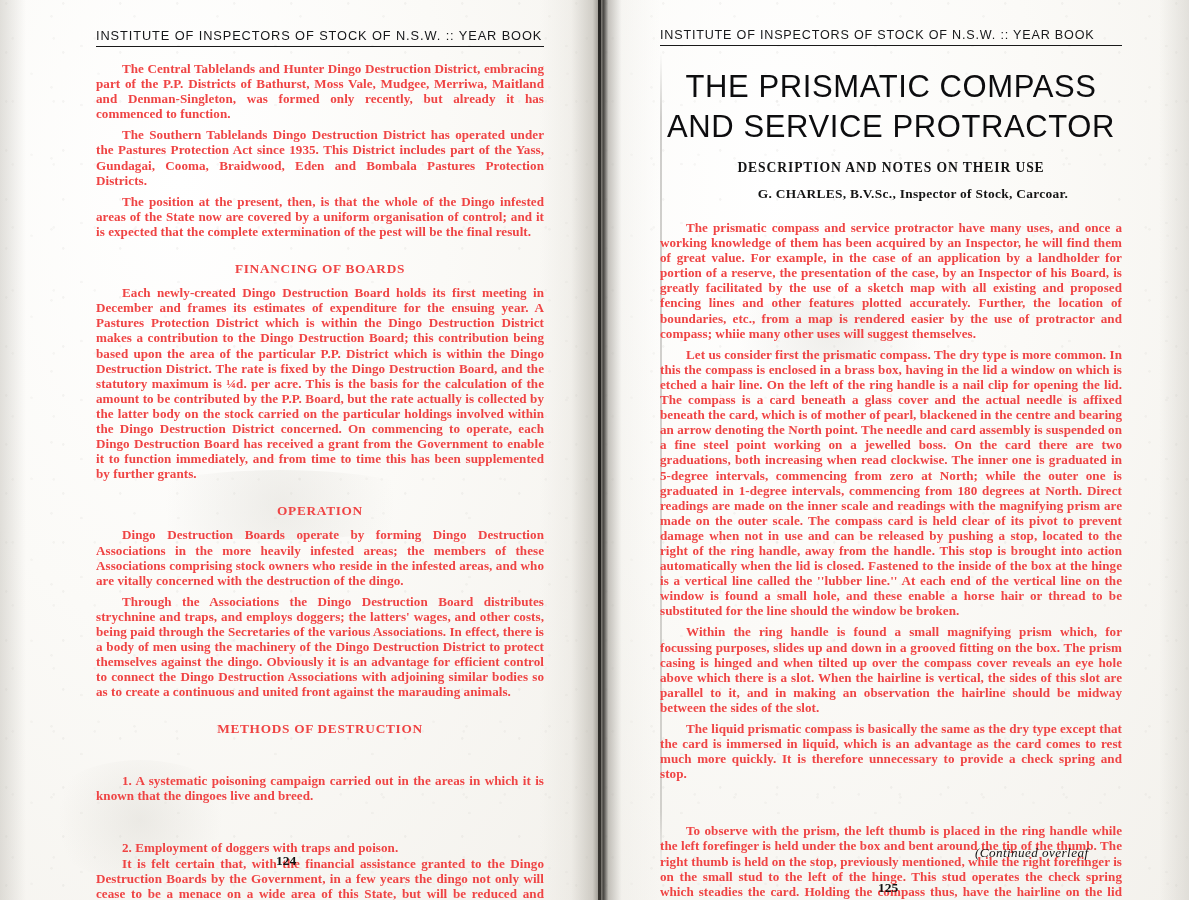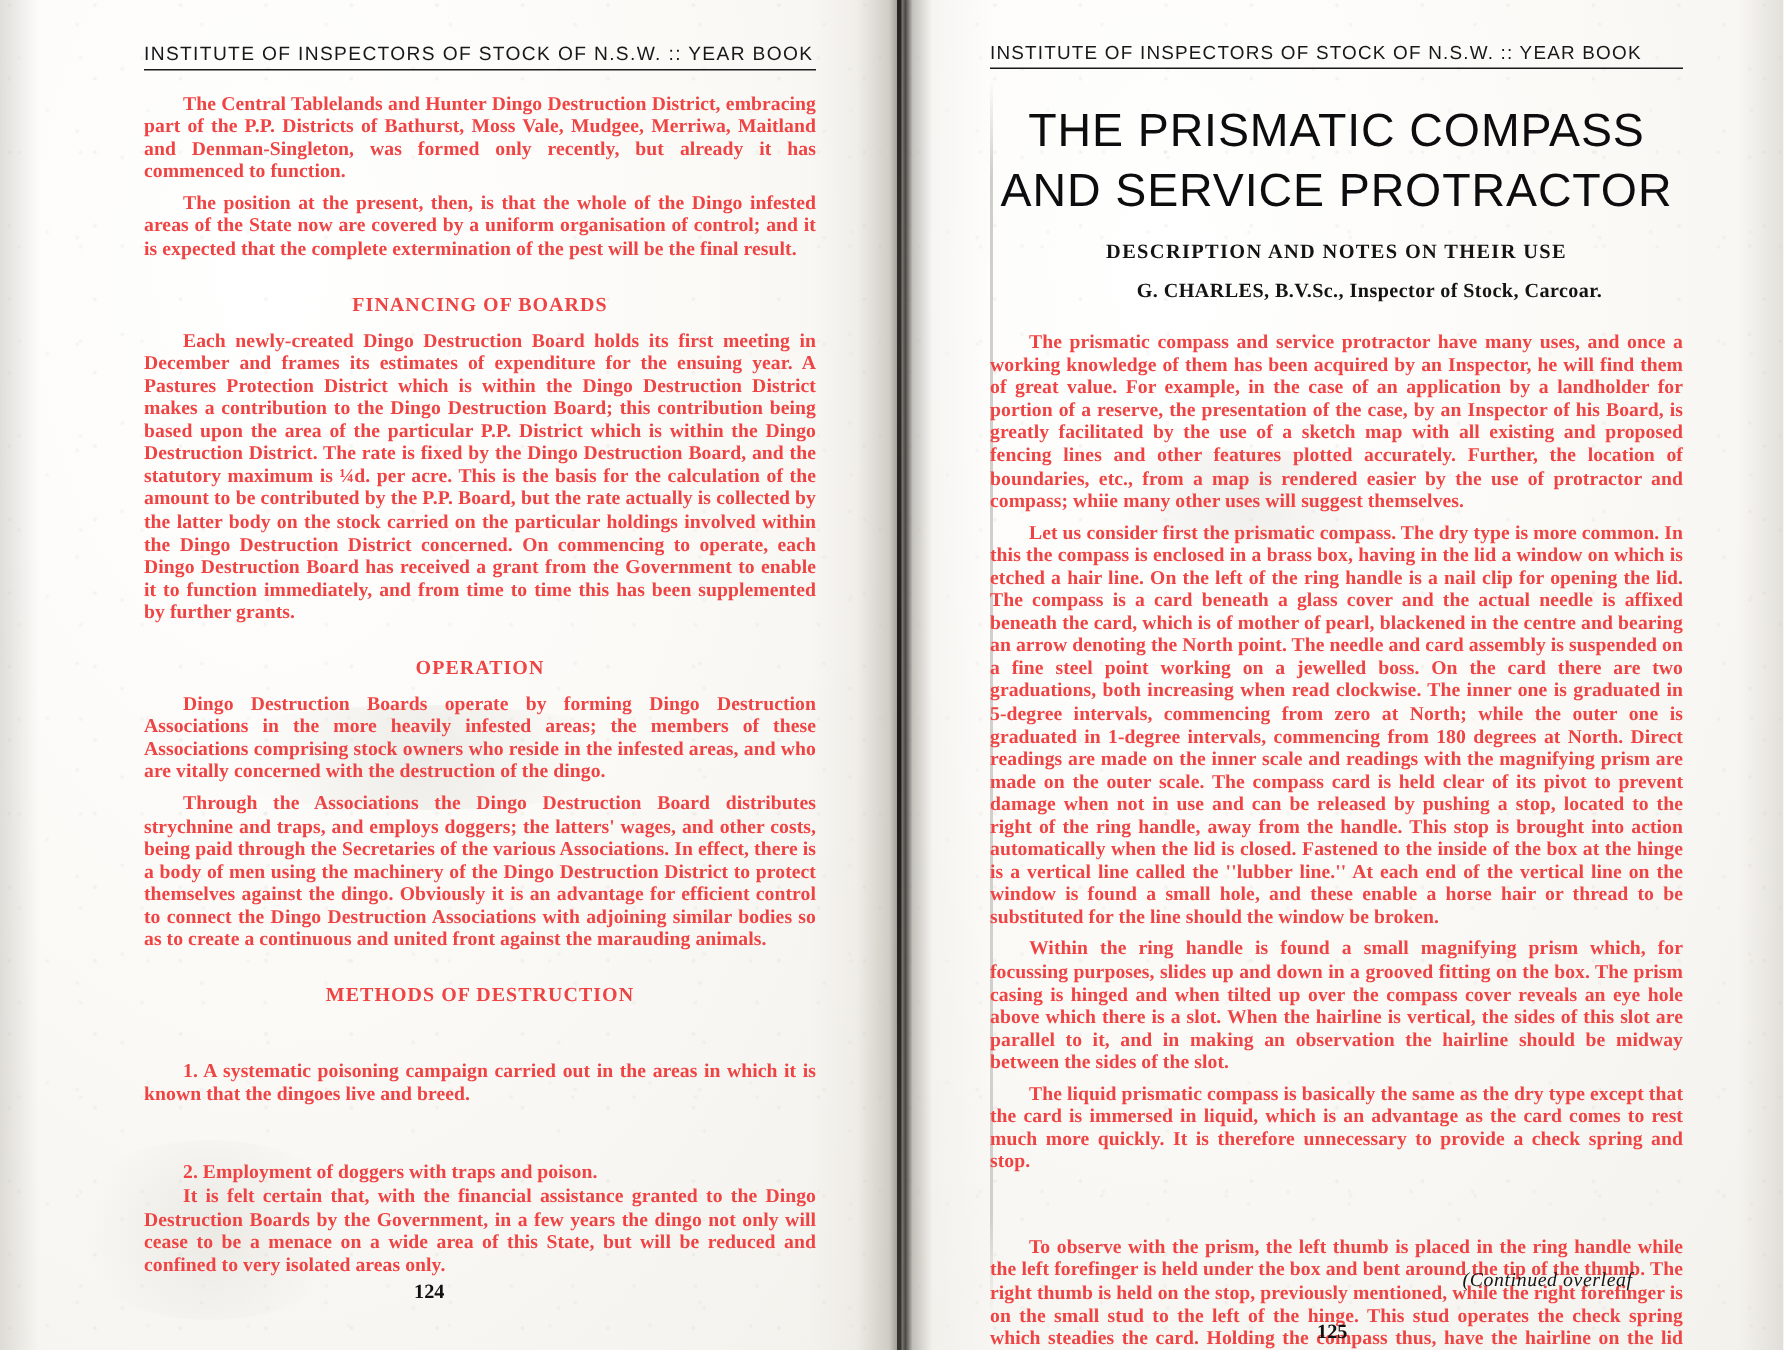--- a/index.html
+++ b/index.html
@@ -241,20 +241,21 @@
   <div class="spine-line"></div>
   <div class="page-edge-right"></div>
 
   <div class="page page-left">
 
     <div class="running-head">INSTITUTE OF INSPECTORS OF STOCK OF N.S.W.  ::  YEAR BOOK</div>
 
     <div class="body-col">
 
       <p>The Central Tablelands and Hunter Dingo Destruction District, embracing part of the P.P. Districts of Bathurst, Moss Vale, Mudgee, Merriwa, Maitland and Denman-Singleton, was formed only recently, but already it has commenced to function.</p>
+      <p>The Southern Tablelands Dingo Destruction District has operated under the Pastures Protection Act since 1935.  This District includes part of the Yass, Gundagai, Cooma, Braidwood, Eden and Bombala Pastures Protection Districts.</p>
       <p>The position at the present, then, is that the whole of the Dingo infested areas of the State now are covered by a uniform organisation of control; and it is expected that the complete extermination of the pest will be the final result.</p>
 
       <h2 class="section-head">FINANCING OF BOARDS</h2>
       <p>Each newly-created Dingo Destruction Board holds its first meeting in December and frames its estimates of expenditure for the ensuing year.  A Pastures Protection District which is within the Dingo Destruction District makes a contribution to the Dingo Destruction Board; this contribution being based upon the area of the particular P.P. District which is within the Dingo Destruction District.  The rate is fixed by the Dingo Destruction Board, and the statutory maximum is ¼d. per acre.  This is the basis for the calculation of the amount to be contributed by the P.P. Board, but the rate actually is collected by the latter body on the stock carried on the particular holdings involved within the Dingo Destruction District concerned.   On commencing to operate, each Dingo Destruction Board has received a grant from the Government to enable it to function immediately, and from time to time this has been supplemented by further grants.</p>
 
       <h2 class="section-head">OPERATION</h2>
       <p>Dingo Destruction Boards operate by forming Dingo Destruction Associations in the more heavily infested areas; the members of these Associations comprising stock owners who reside in the infested areas, and who are vitally concerned with the destruction of the dingo.</p>
       <p>Through the Associations the Dingo Destruction Board distributes strychnine and traps, and employs doggers; the latters' wages, and other costs, being paid through the Secretaries of the various Associations. In effect, there is a body of men using the machinery of the Dingo Destruction District to protect themselves against the dingo.  Obviously it is an advantage for efficient control to connect the Dingo Destruction Associations with adjoining similar bodies so as to create a continuous and united front against the marauding animals.</p>
 
       <h2 class="section-head">METHODS OF DESTRUCTION</h2>

